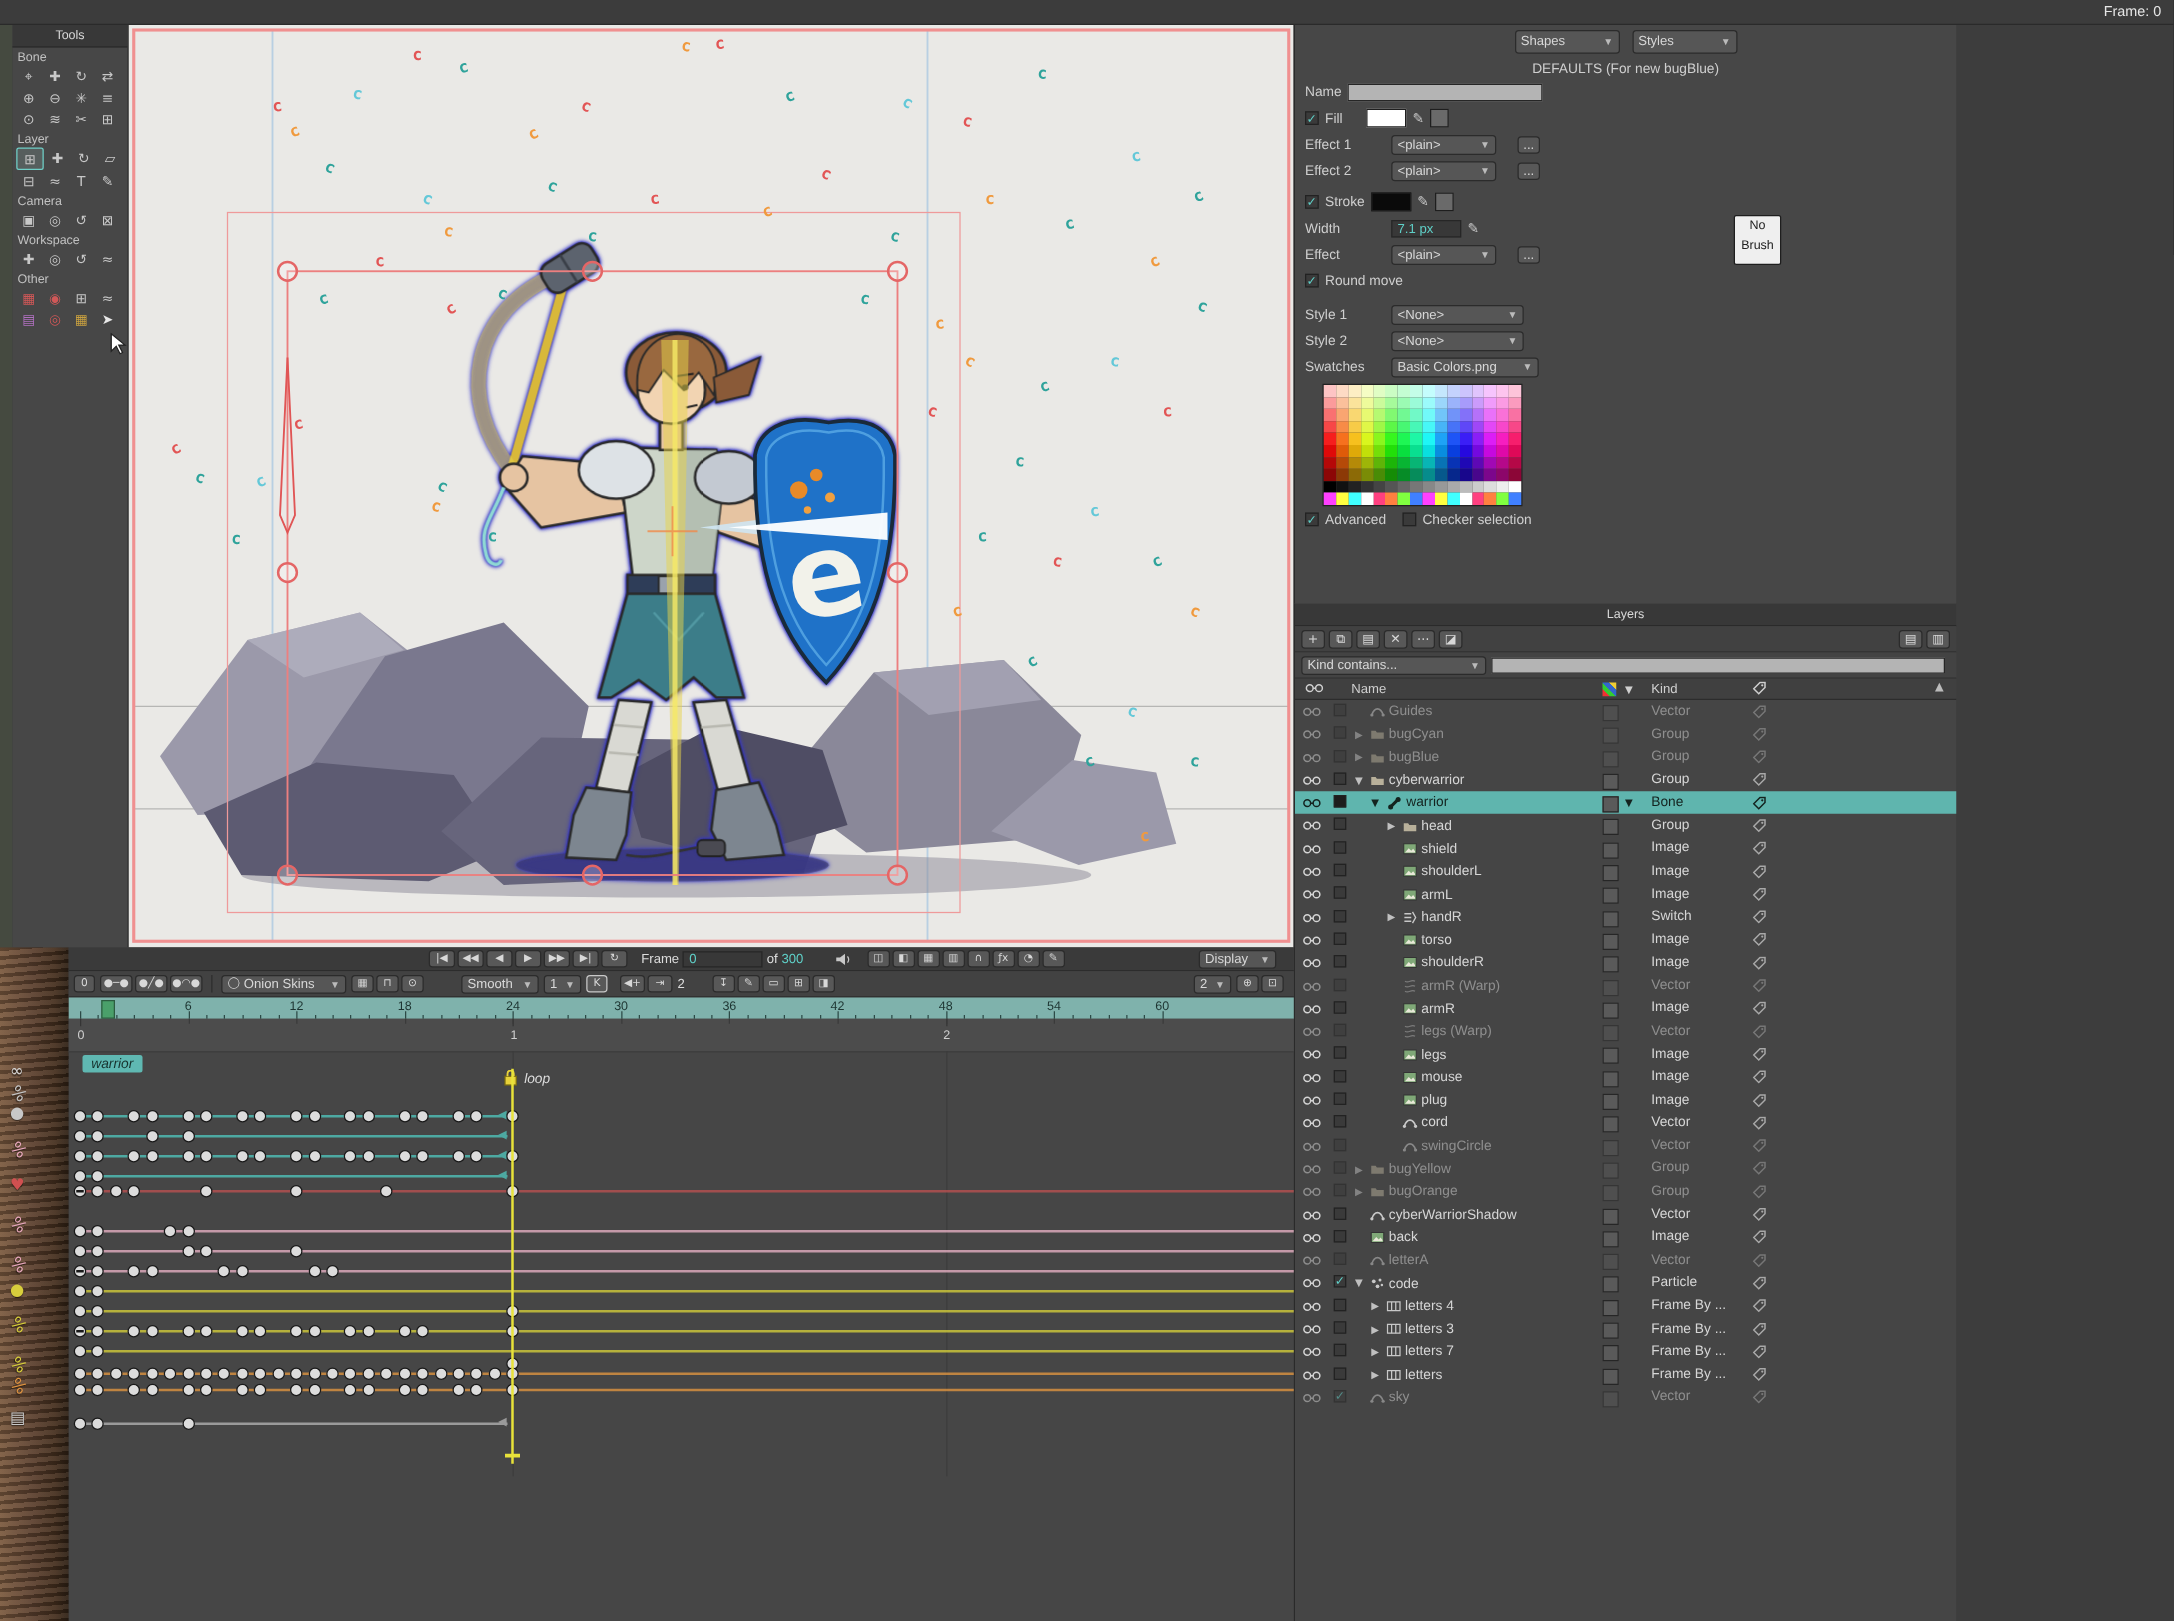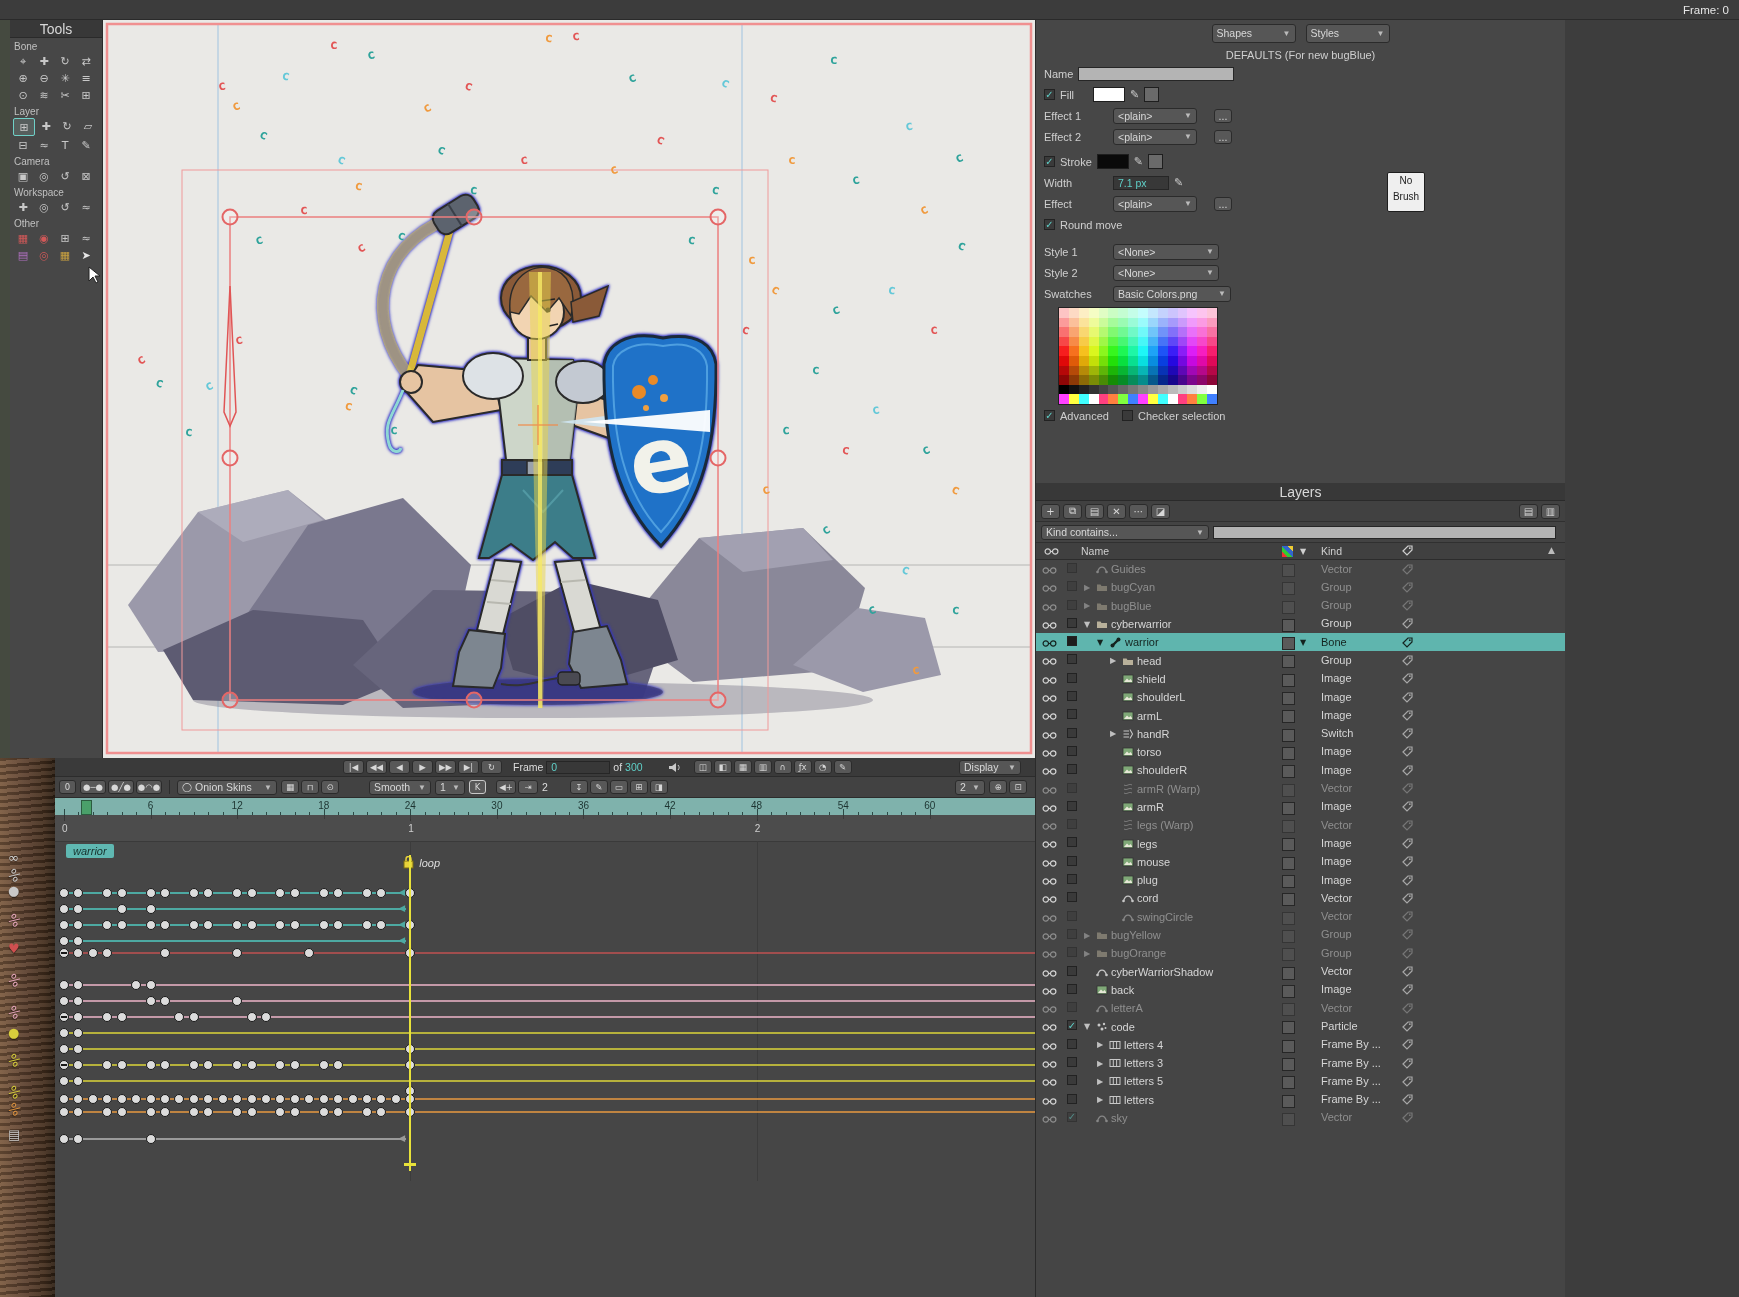--- a/index.html
+++ b/index.html
@@ -7,21 +7,21 @@
         font-family:"Liberation Sans",sans-serif;background:#3a3a3a;color:#ddd;
         -webkit-user-select:none;user-select:none;}
   .abs{position:absolute;}
   .glyph{font-family:"DejaVu Sans",sans-serif;}
   
   .msgbar{left:0;top:0;width:1739px;height:20px;background:#3c3c3c;border-bottom:1px solid #2a2a2a;
           display:flex;align-items:center;font-size:11.5px;color:#e6e6e6;padding-left:6px;box-sizing:border-box;}
   .msgbar .frame-ind{position:absolute;right:10px;color:#e6e6e6;}
   
   .panelhead{height:17px;background:#383838;border-bottom:1px solid #2a2a2a;display:flex;align-items:center;
-             justify-content:center;font-size:14px;color:#d8d8d8;}
+             justify-content:center;font-size:10px;color:#d8d8d8;}
   .tools-panel{left:10px;top:20px;width:93px;height:738px;background:#474747;border-right:1px solid #2a2a2a;box-sizing:border-box;}
   .tp-label{font-size:10px;color:#c0c0c0;padding:3px 0 1px 4px;}
   .tp-grid{display:flex;flex-wrap:wrap;padding-left:3px;gap:1px;}
   .tool-btn{width:20px;height:16px;display:flex;align-items:center;justify-content:center;font-size:11px;
             color:#c8c8c8;border-radius:2px;font-family:"DejaVu Sans",sans-serif;}
   .tool-btn.sel{border:1px solid #6fd0c8;background:#565e5d;}
   
   .btn{background:#585858;border:1px solid #2b2b2b;border-radius:3px;color:#d8d8d8;font-size:10.5px;
        display:inline-flex;align-items:center;justify-content:center;box-sizing:border-box;}
   .dd{background:#565656;border:1px solid #2b2b2b;border-radius:3px;color:#d8d8d8;font-size:10.5px;
@@ -581,21 +581,21 @@
           <span class="btn sbtn glyph">⧉</span>
           <span class="btn sbtn glyph">▤</span>
           <span class="btn sbtn glyph">✕</span>
           <span class="btn sbtn glyph">⋯</span>
           <span class="btn sbtn glyph">◪</span>
           <span style="flex: 1 1 0%;"></span>
           <span class="btn sbtn glyph">▤</span>
           <span class="btn sbtn glyph">▥</span>
         </div>
       <div style="height:20px;display:flex;align-items:center;gap:4px;padding:0 5px;background:#434343;border-bottom:1px solid #303030;">
-        <div class="dd" style="width:168px;height:15px;">
+        <div class="dd" style="width:148px;height:15px;">
           <span>Kind contains...</span>
             <span class="car">▼</span>
           </div>
         <span class="inp light" style="flex:1;height:13px;margin-right:4px;"></span>
       </div>
       <div style="position:relative;height:16px;background:#404040;border-bottom:1px solid #2c2c2c;font-size:10.5px;color:#cfcfcf;">
         <span class="abs" style="left:8px;top:3px;" id="hdr-eye"><svg width="15" height="9" viewBox="0 0 15 9">
               <circle cx="3.8" cy="4.5" r="2.7" fill="none" stroke="#cfcfcf" stroke-width="1.2"></circle>
               <circle cx="11.2" cy="4.5" r="2.7" fill="none" stroke="#cfcfcf" stroke-width="1.2"></circle>
               <path d="M6.5 4.5 H8.5" stroke="#cfcfcf" stroke-width="1.2"></path>
@@ -1298,21 +1298,21 @@
             <span class="cb l-chk" style="width: 10px; height: 10px;"></span>
             <span class="l-main" style="left: 61px;">
               <span class="l-arrow">▶</span>
               <span style="display: inline-flex;">
                 <svg width="12" height="12" viewBox="0 0 12 12">
                   <rect x="1" y="2.5" width="10" height="7" fill="none" stroke="#c8c8c8"></rect>
                   <line x1="4.3" y1="2.5" x2="4.3" y2="9.5" stroke="#c8c8c8"></line>
                   <line x1="7.6" y1="2.5" x2="7.6" y2="9.5" stroke="#c8c8c8"></line>
                 </svg>
               </span>
-              <span>letters 5</span>
+              <span>letters 7</span>
             </span>
             <span class="l-swatch"></span>
             <span class="l-kind">Frame By ...</span>
             <span class="l-tag"><svg width="11" height="11" viewBox="0 0 11 11">
                 <path d="M1 6 L6 1 H10 V5 L5 10 Z" fill="none" stroke="#a8a8a8" stroke-width="1.2"></path>
                 <circle cx="7.8" cy="3.2" r="0.9" fill="#a8a8a8"></circle>
               </svg></span>
           </div>
           <div class="lrow">
             <span class="l-eye"><svg width="15" height="9" viewBox="0 0 15 9">

